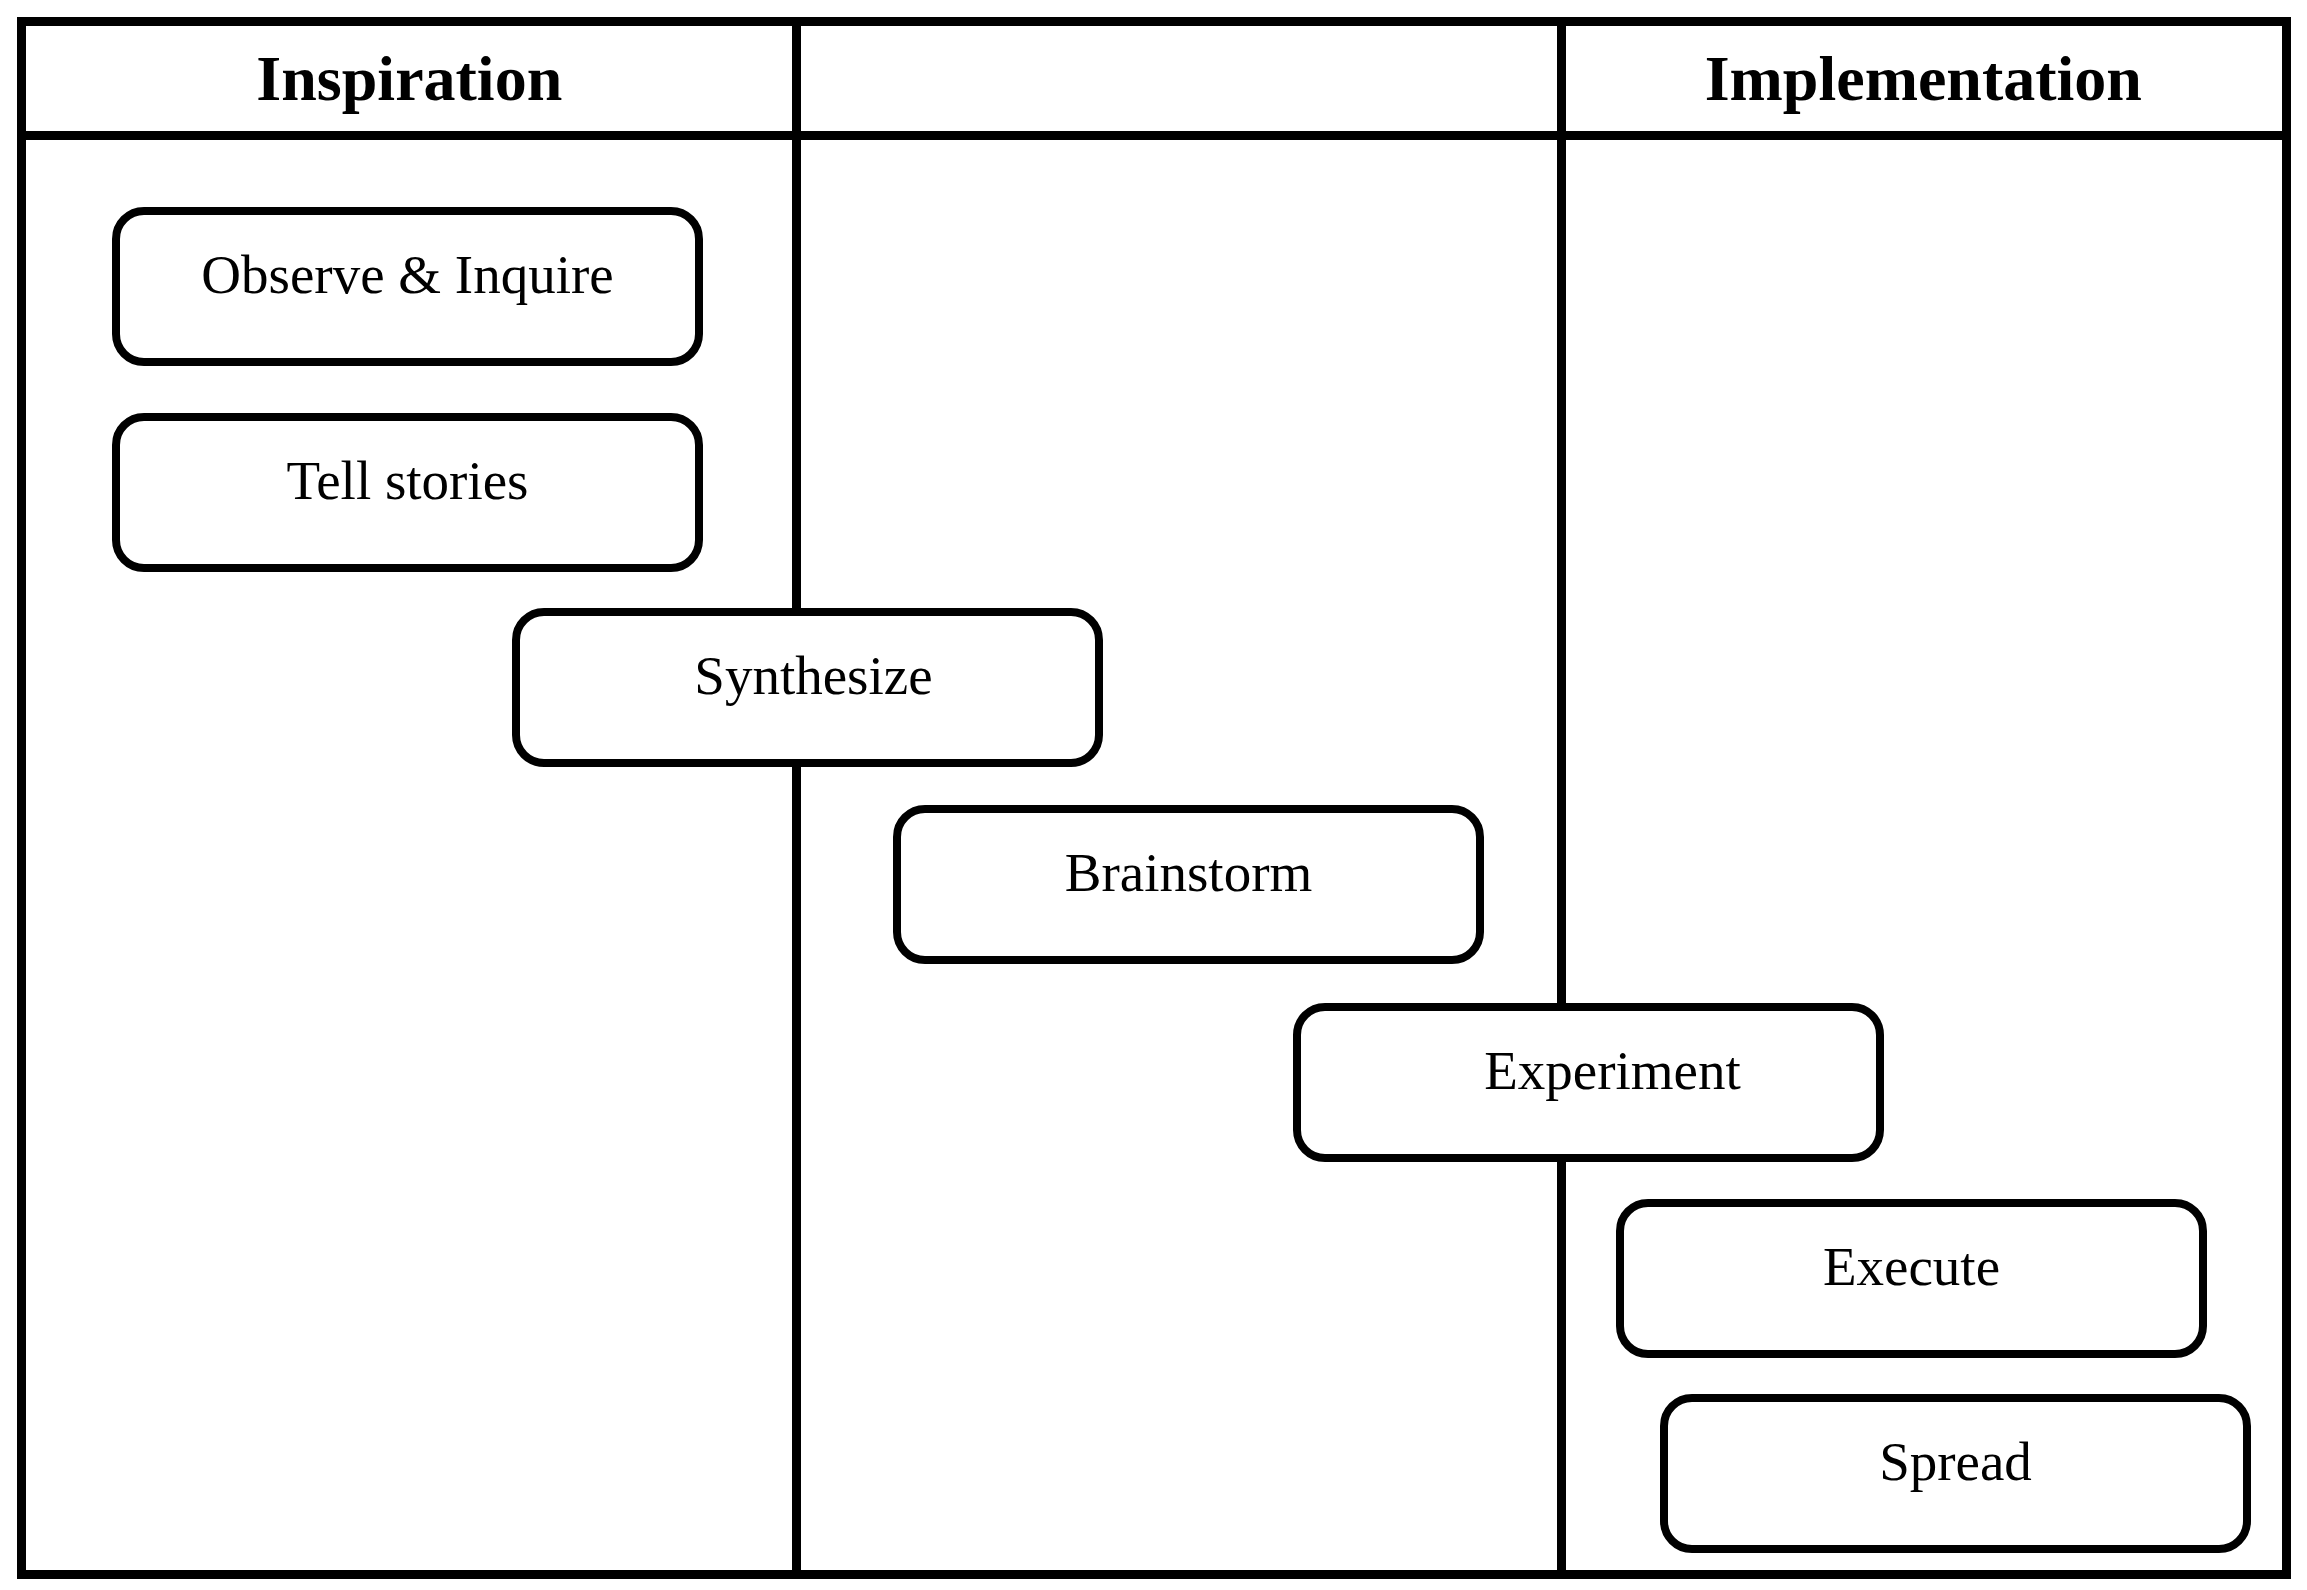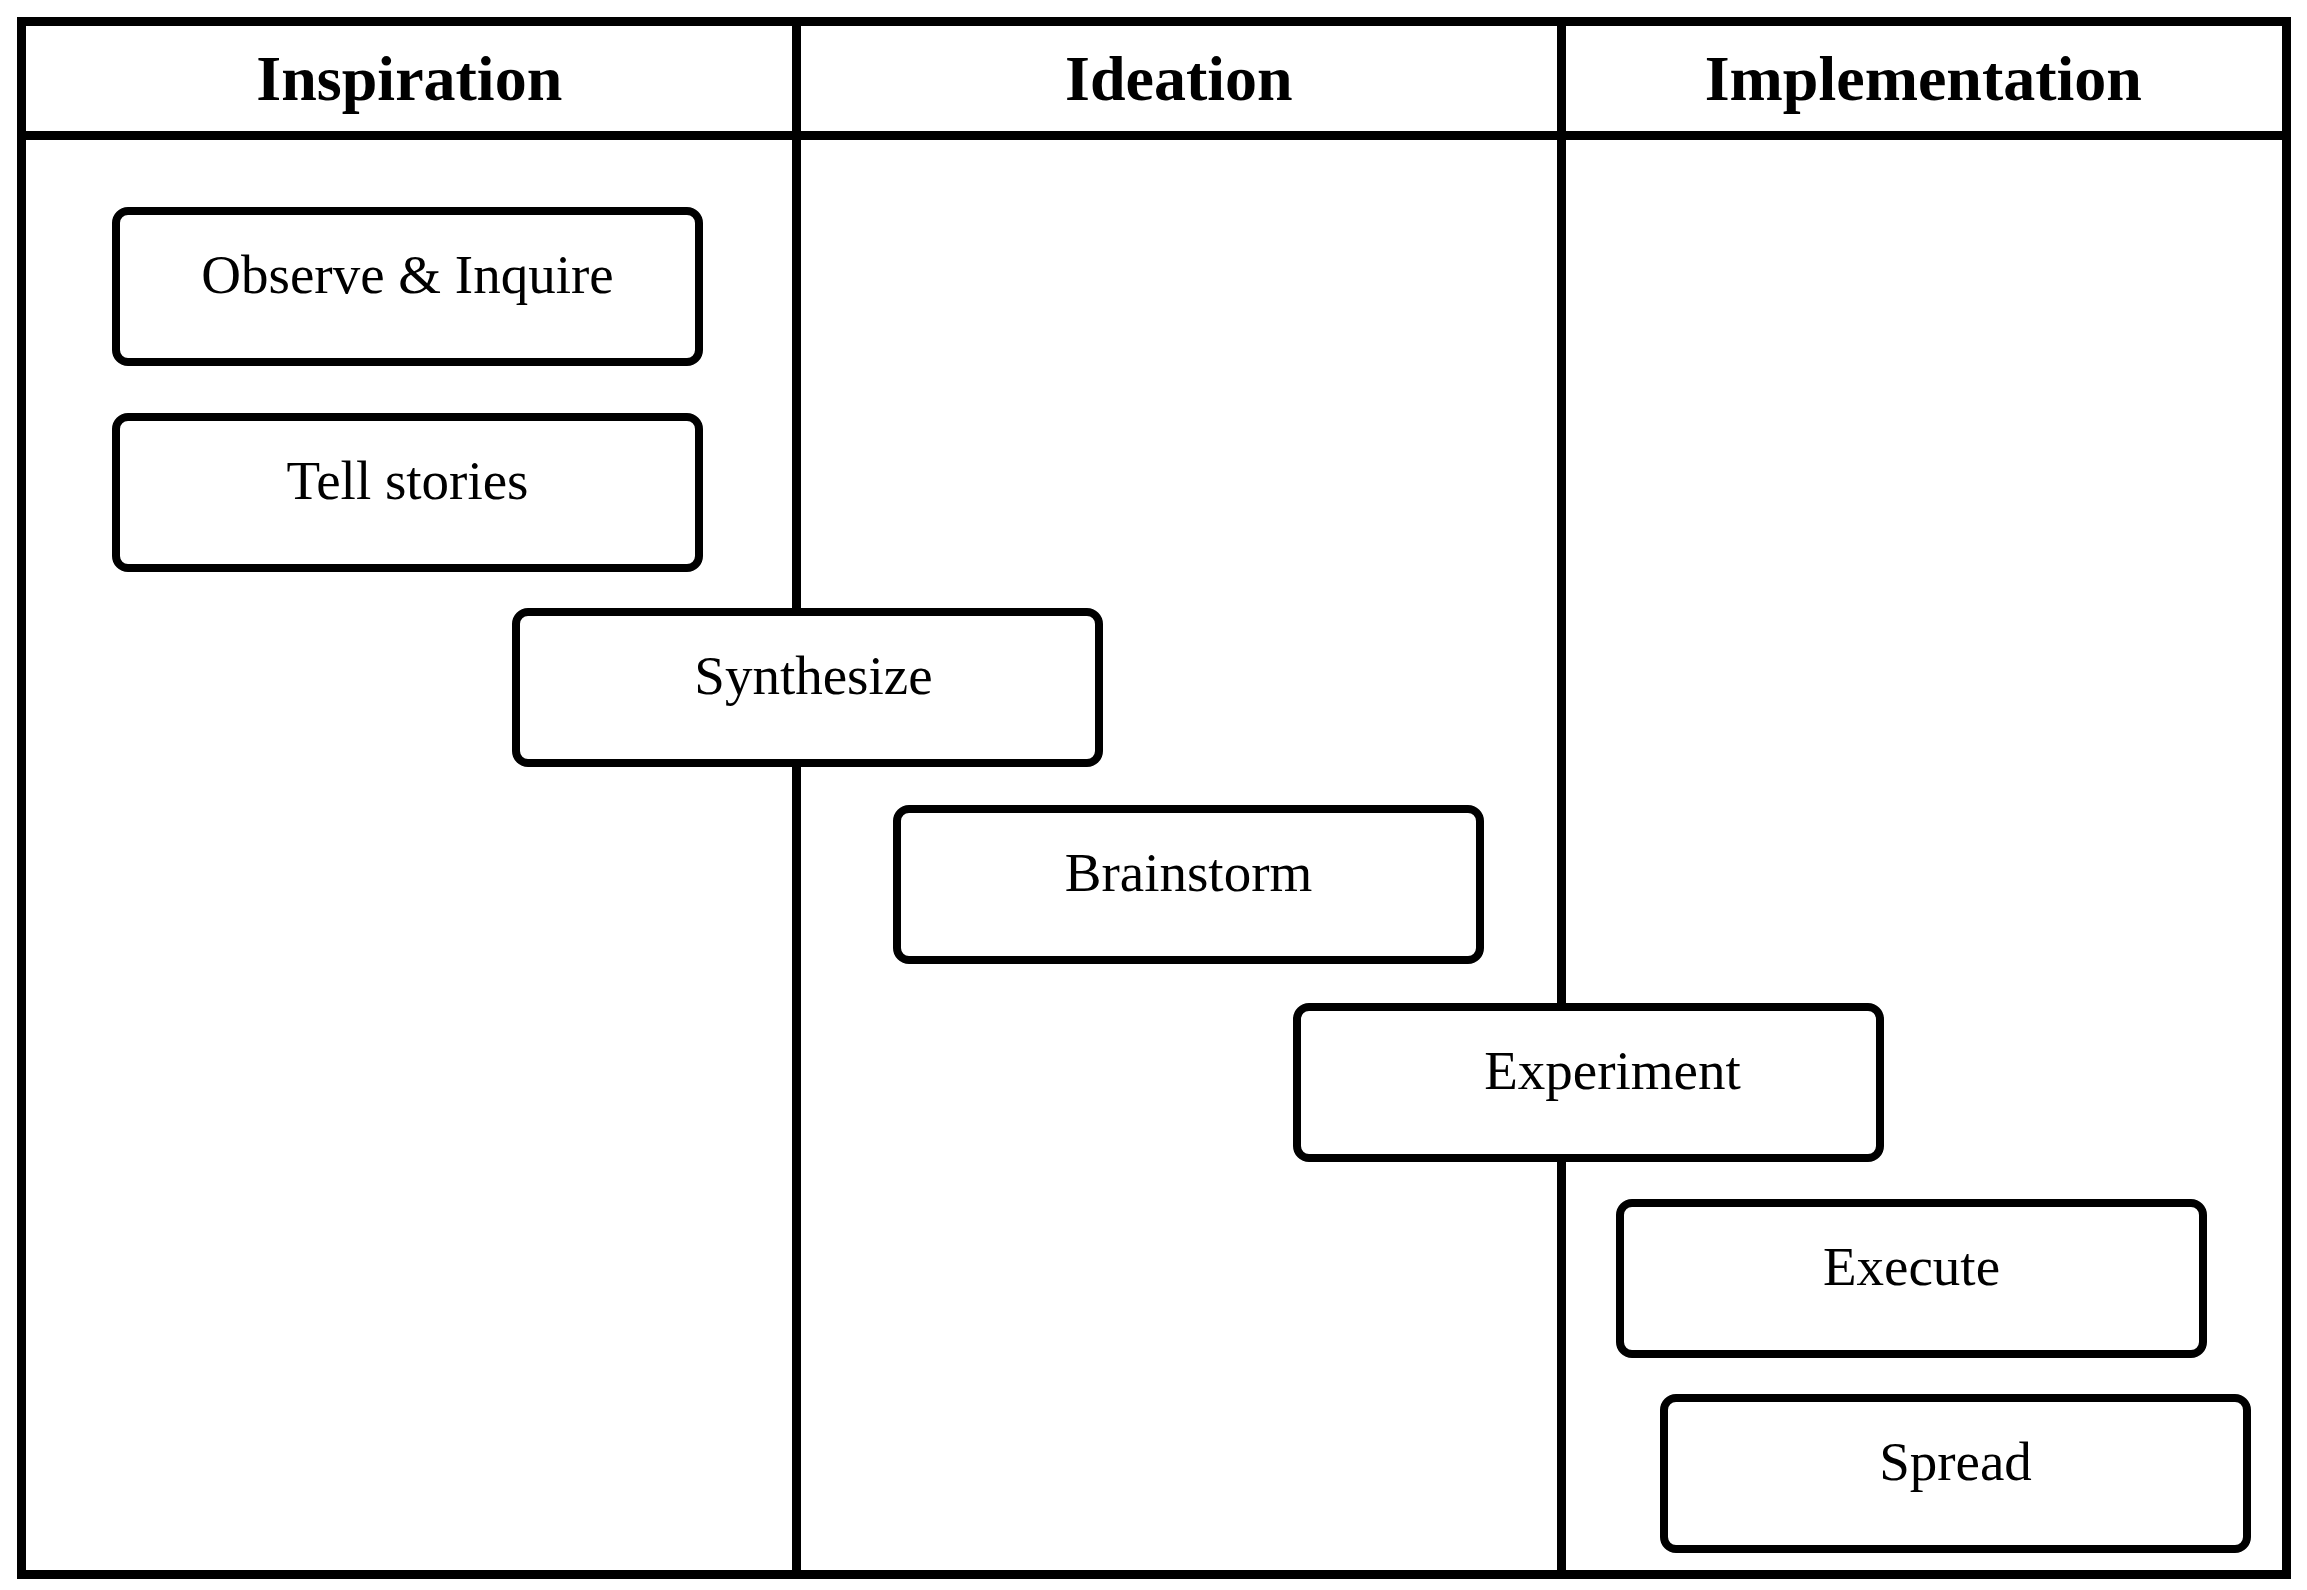--- a/index.html
+++ b/index.html
@@ -66,21 +66,21 @@
   .header-cell.c1 { left: 0px;    width: 766px; }
   .header-cell.c2 { left: 774px; width: 757px; }
   .header-cell.c3 { left: 1539px; width: 716px; }
   
   .pbox {
     position: absolute;
     width: 591px;
     height: 159px;
     background: #ffffff;
     border: 8.3px solid #000000;
-    border-radius: 16px;
+    border-radius: 32px;
     box-sizing: border-box;
     display: flex;
     align-items: center;
     justify-content: center;
     padding-bottom: 23.5px;
     font-size: 55px;
     white-space: nowrap;
     z-index: 2;
   }
   .pbox.b1 { left: 112px;  top: 207px;  }
@@ -96,21 +96,20 @@
 
 <div class="canvas">
 
   <div class="frame">
 
     <div class="vdivider d1"></div>
     <div class="vdivider d2"></div>
 
     <div class="header-row">
       <div class="header-cell c1">Inspiration</div>
-      <div class="header-cell c2">Ideation</div>
       <div class="header-cell c3">Implementation</div>
     </div>
   </div>
 
   <div class="pbox b1">Observe &amp; Inquire</div>
   <div class="pbox b2">Tell stories</div>
   <div class="pbox b3">Synthesize</div>
   <div class="pbox b4">Brainstorm</div>
   <div class="pbox b5">Experiment</div>
   <div class="pbox b6">Execute</div>

